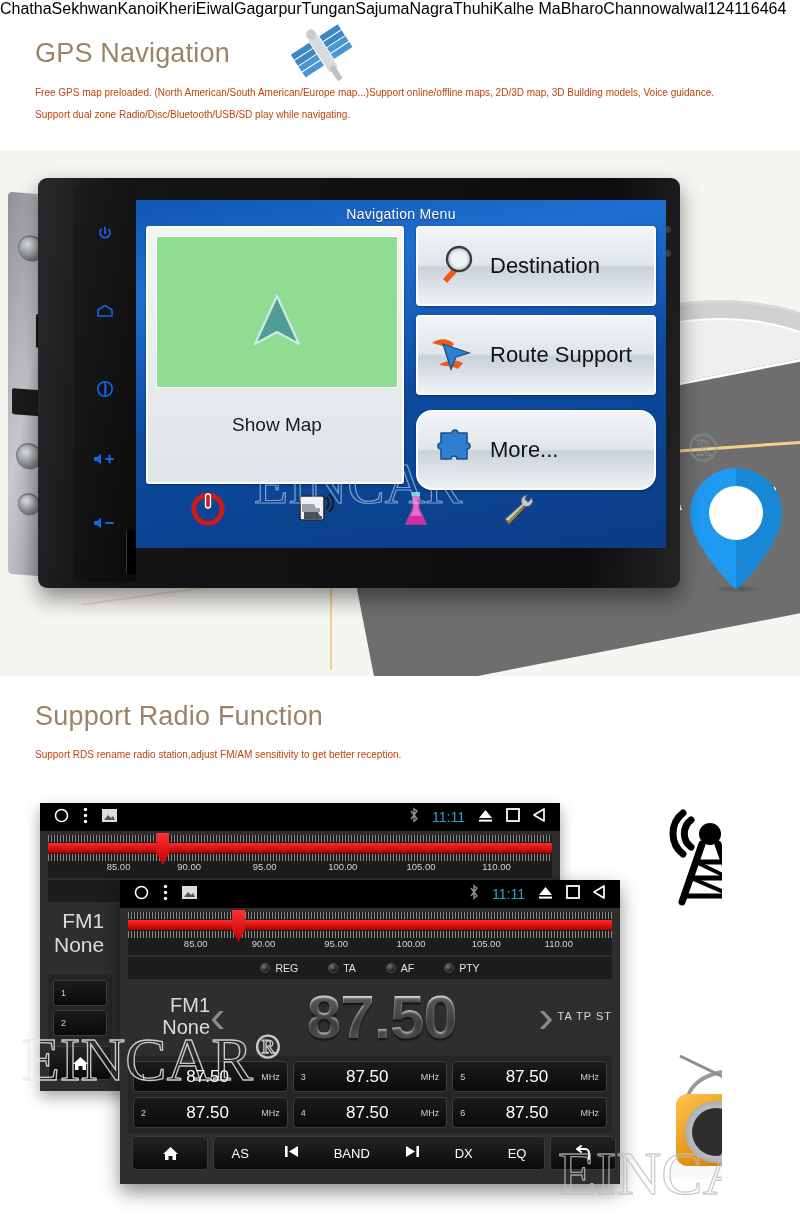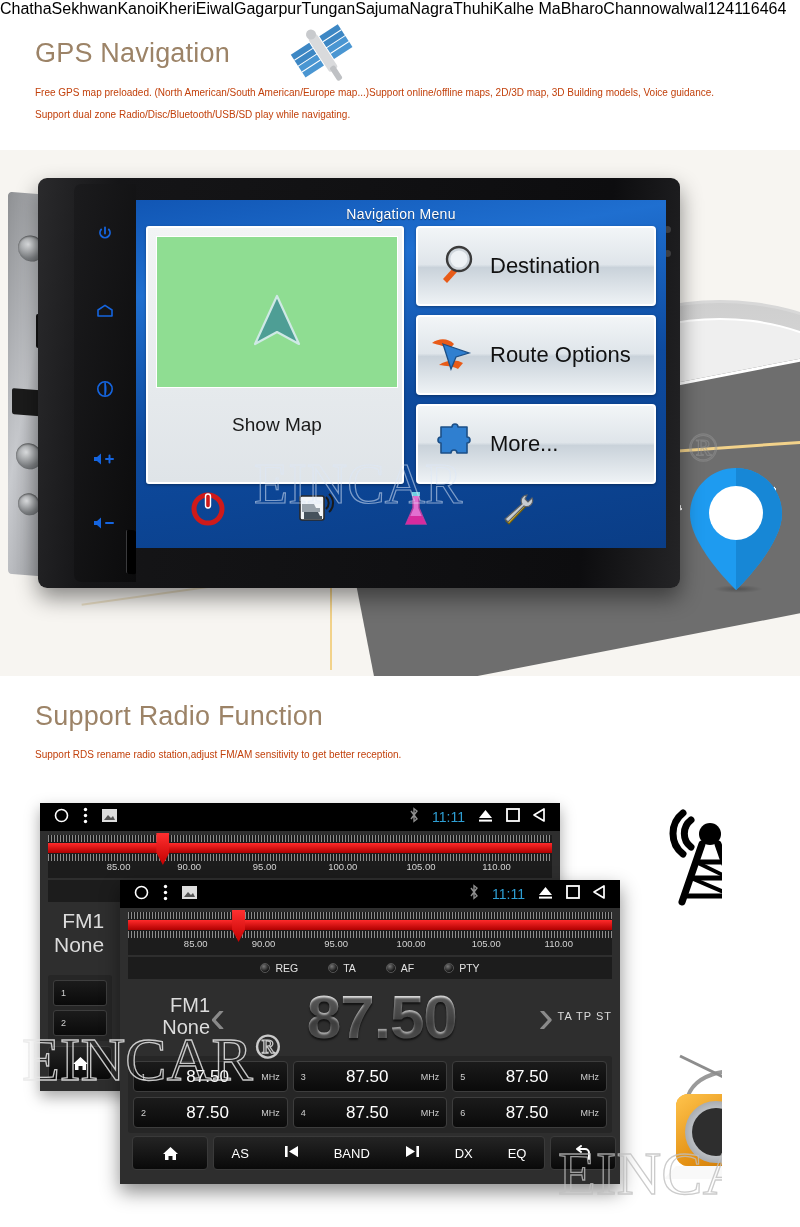--- a/index.html
+++ b/index.html
@@ -138,21 +138,21 @@
     position: absolute; left: 270px; width: 240px; height: 80px;
     background: linear-gradient(#f2f5f7 0%, #dfe5ea 48%, #c9d2da 52%, #eef2f5 100%);
     border: 2px solid #fff; border-radius: 4px;
     box-shadow: 0 1px 3px rgba(0,0,0,.35);
     display: flex; align-items: center;
   }
   .nav-btn .nb-icon { width: 72px; text-align: center; }
   .nav-btn .nb-label { font-size: 22px; color: #111; }
   #nav-btn-0 { top: 0px; }
   #nav-btn-1 { top: 89px; }
-  #nav-btn-2 { top: 178px; }
+  #nav-btn-2 { top: 184px; border-radius: 16px; }
   #nav-tray { position: absolute; left: 10px; top: 292px; width: 510px; height: 50px; }
   .tray-icon { position: absolute; top: 0; width: 44px; height: 44px; text-align: center; }
 
   #hu-right {
     position: absolute; left: 600px; top: 46px; width: 40px; height: 120px;
   }
   .hu-reset-label { position: absolute; font-size: 5.5px; color: #9a9a9a; }
   .hu-dot { position: absolute; width: 7px; height: 7px; border-radius: 50%; background: #3e3e40; }
 
   .eincar-wm {
@@ -390,21 +390,21 @@
           </div>
 
           <div class="nav-btn" id="nav-btn-1">
             <span class="nb-icon">
               <svg width="50" height="44" viewBox="0 0 50 44">
                 <path d="M3 12c7-5 16-5 22 1l-5 6C16 15 10 14 3 12z" fill="#e85b18"></path>
                 <path d="M10 34c7-5 17-6 24-2l-5 6c-5-3-12-3-19-4z" fill="#e85b18"></path>
                 <path d="M14 13 40 22 27 26 22 38z" fill="#2f7fd0" stroke="#1c4f86" stroke-width="1.3"></path>
               </svg>
             </span>
-            <span class="nb-label">Route Options</span>
+            <span class="nb-label">Route Support</span>
           </div>
 
           <div class="nav-btn" id="nav-btn-2">
             <span class="nb-icon">
               <svg width="44" height="42" viewBox="0 0 44 42">
                 <path d="M9 6h11c0-4 6-4 6 0h9v10c4 0 4 6 0 6v10H25c0-4-6-4-6 0H9V22c-4 0-4-6 0-6z" fill="#2f7fd0" stroke="#1c4f86" stroke-width="1.6" stroke-linejoin="round"></path>
               </svg>
             </span>
             <span class="nb-label">More...</span>
           </div>

